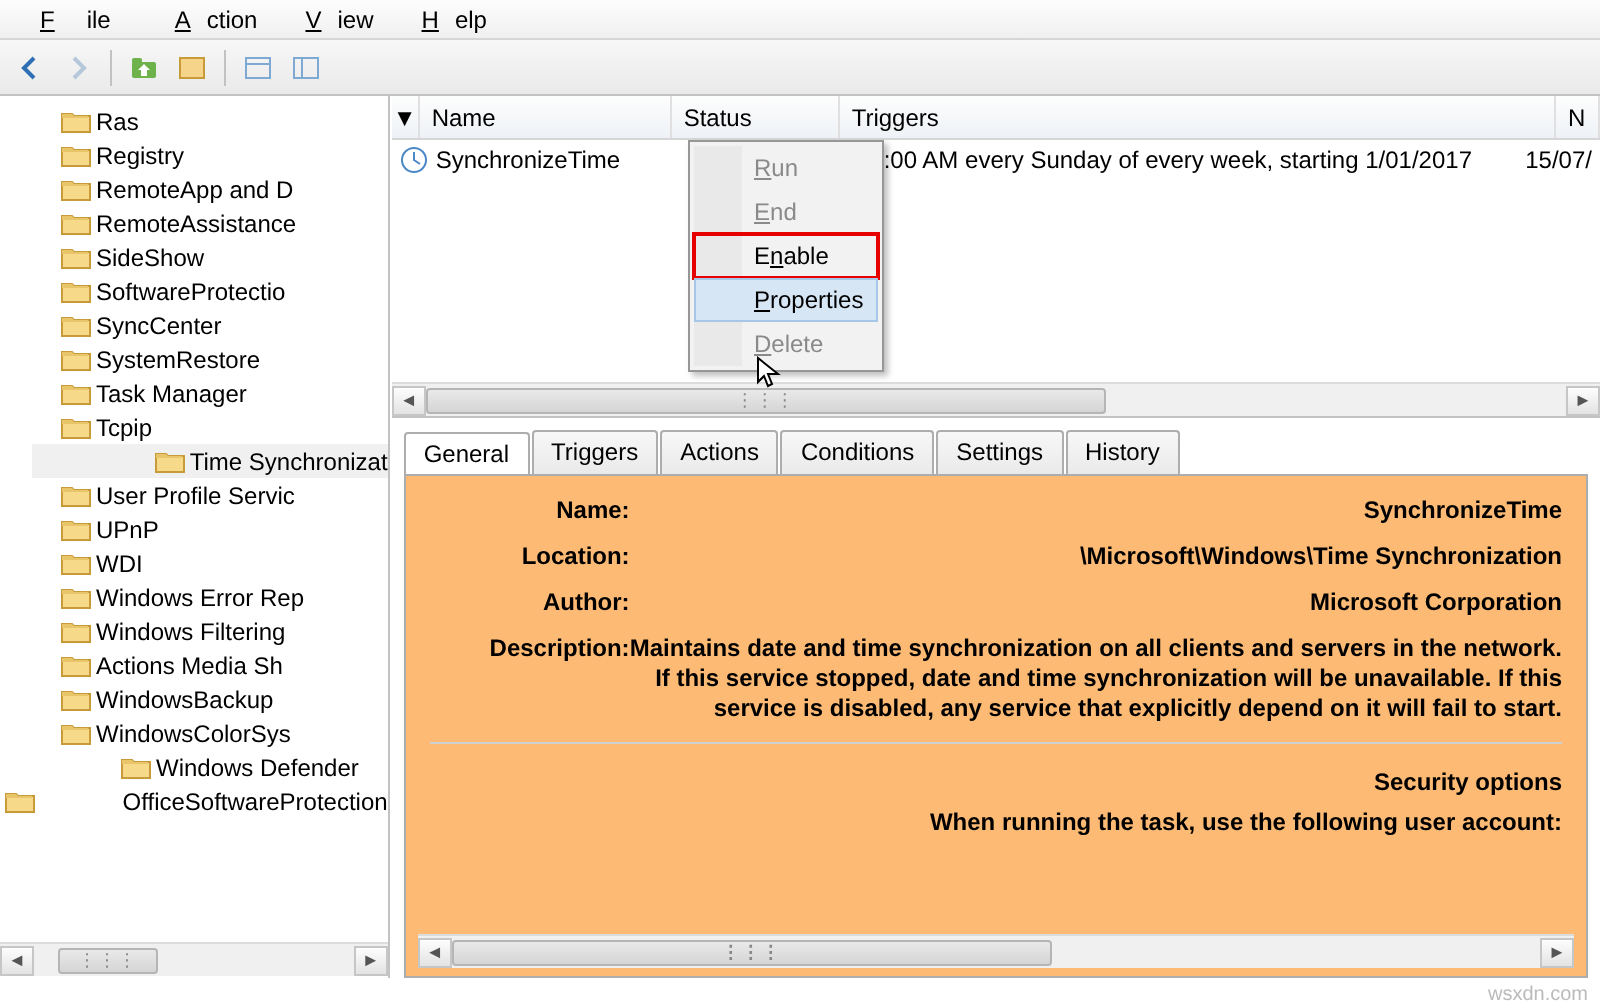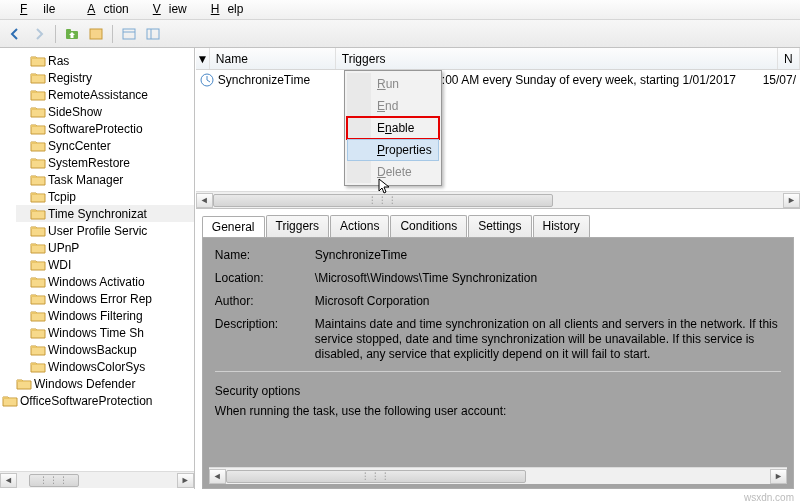--- a/index.html
+++ b/index.html
@@ -1,37 +1,37 @@
 <!DOCTYPE html>
 <html><head>
 <meta charset="utf-8">
 <style>
 * { box-sizing: border-box; margin: 0; padding: 0; font-family: "Segoe UI", Tahoma, sans-serif; font-size: 12px; }
 body { background: #fff; width: 800px; height: 503px; overflow: hidden; position: relative; }
 
 
-.menubar { height: 20px; background: linear-gradient(#fdfdfd,#f0f0f0); border-bottom: 1px solid #d6d6d6; display: flex; padding: 0 4px; }
+.menubar { height: 20px; background: linear-gradient(#fdfdfd,#f0f0f0); border-bottom: 1px solid #d6d6d6; display: flex; align-items: center; padding: 0 4px; }
 .menubar span { padding: 2px 8px; cursor: default; }
 
 
 .toolbar { height: 28px; background: linear-gradient(#f7f7f7,#eaeaea); border-bottom: 1px solid #c2c2c2; display: flex; align-items: center; padding: 0 4px; gap: 2px; }
 .toolbar .btn { width: 22px; height: 22px; display: flex; align-items: center; justify-content: center; border: 1px solid transparent; border-radius: 2px; }
 .toolbar .sep { width: 1px; height: 18px; background: #c2c2c2; margin: 0 3px; }
 
 
 .main { display: flex; height: calc(100% - 48px - 14px); }
 .left { width: 202px; border-right: 1px solid #c2c2c2; overflow: hidden; position: relative; background: #fff; }
 .tree { padding: 4px 0 0 16px; overflow: hidden; height: calc(100% - 18px); }
 .tree-item { display: flex; align-items: center; height: 17px; white-space: nowrap; cursor: default; }
-.tree-item.indent0 { padding-left: 0; }
+.tree-item.indent0 { padding-left: 0; margin-left: 44px; }
 .tree-item.indent1 { padding-left: 14px; }
-.tree-item.indent-1 { padding-left: 0; margin-left: -14px; }
+.tree-item.indent-1 { padding-left: 0; margin-left: -14px; justify-content: space-between; }
 .folder-ico { width: 16px; height: 14px; margin-right: 2px; display: inline-block; }
 .folder-ico svg { width: 16px; height: 14px; }
-.tree-item.sel { background: #f0f0f0; }
+.tree-item.sel { background: #f0f0f0; justify-content: flex-end; }
 .tree-label { }
 
 
 .right { flex: 1; display: flex; flex-direction: column; border-left: 1px solid #fff; }
 .task-list { height: 160px; overflow: hidden; position: relative; background: #fff; }
 .cols { height: 22px; background: linear-gradient(#fdfdfd,#eef2f6); border-bottom: 1px solid #d6d6d6; display: flex; align-items: center; }
 .cols .col { border-right: 1px solid #e0e0e0; height: 100%; display: flex; align-items: center; padding: 0 6px; }
 .cols .sort { width: 14px; justify-content: center; }
 .row { display: flex; align-items: center; height: 20px; padding: 0 4px; }
 .row .clock { width: 14px; height: 14px; margin-right: 4px; }
@@ -42,25 +42,25 @@
 
 
 .ctx { position: absolute; left: 344px; top: 70px; width: 98px; background: #f2f2f2; border: 1px solid #979797; box-shadow: 2px 2px 3px rgba(0,0,0,.25); z-index: 50; padding: 2px; }
 .ctx .gutter { position: absolute; left: 2px; top: 2px; bottom: 2px; width: 24px; background: #e9e9e9; }
 .ctx-item { position: relative; height: 22px; display: flex; align-items: center; padding-left: 30px; cursor: default; }
 .ctx-item.hover { background: #d6e6f5; border: 1px solid #a6c8e6; padding-left: 29px; height: 22px; }
 .ctx-item.disabled { color: #8a8a8a; }
 .ctx-item.redbox { outline: 2px solid #e60000; outline-offset: -1px; }
 
 
-.details { flex: 1; border-top: 1px solid #c2c2c2; background: #fff; padding: 6px 6px 0 6px; overflow: hidden; }
+.details { flex: 1; border-top: 1px solid #c2c2c2; background: #fff; padding: 6px 6px 0 6px; overflow: hidden; text-align: right; }
 .tabs { display: flex; height: 22px; }
 .tab { padding: 3px 9px; border: 1px solid #adadad; border-bottom: none; background: linear-gradient(#f7f7f7,#eaeaea); margin-right: 1px; border-radius: 2px 2px 0 0; cursor: default; }
 .tab.active { background: #fff; position: relative; top: 1px; }
-.tab-body { border: 1px solid #adadad; border-top: 1px solid #adadad; background: #a3a3a3; padding: 10px 12px; height: calc(100% - 22px); overflow: hidden; position: relative; }
+.tab-body { border: 1px solid #adadad; border-top: 1px solid #adadad; background: #fdba74; padding: 10px 12px; height: calc(100% - 22px); overflow: hidden; position: relative; font-weight: bold; }
 .field { display: flex; margin-bottom: 9px; }
 .field .lbl { width: 100px; }
 .field .val { flex: 1; }
 .desc .val { line-height: 15px; }
 .sec-head { margin-top: 12px; margin-bottom: 6px; }
 .sec-sep { border-top: 1px solid #d0d0d0; margin: 4px 0 8px 0; }
 
 
 .hscroll { height: 17px; background: #f0f0f0; border-top: 1px solid #dcdcdc; display: flex; align-items: center; position: relative; }
 .hscroll .arrow { width: 17px; height: 15px; background: linear-gradient(#fdfdfd,#e3e3e3); border: 1px solid #c6c6c6; display: flex; align-items: center; justify-content: center; font-size: 9px; color: #555; }
@@ -139,20 +139,27 @@
               <path d="M1 3 L6 3 L7 4 L15 4 L15 12 L1 12 Z" fill="#f7d98a" stroke="#c79a3a"></path>
               <path d="M1 3 L6 3 L7 4 L14 4 L14 5 L1 5 Z" fill="#e9c56a"></path>
             </svg></span>
           <span class="tree-label">Registry</span>
         </div>
         <div class="tree-item indent1">
           <span class="folder-ico"><svg viewBox="0 0 16 14">
               <path d="M1 3 L6 3 L7 4 L15 4 L15 12 L1 12 Z" fill="#f7d98a" stroke="#c79a3a"></path>
               <path d="M1 3 L6 3 L7 4 L14 4 L14 5 L1 5 Z" fill="#e9c56a"></path>
             </svg></span>
+          <span class="tree-label">RemoteApp and D</span>
+        </div>
+        <div class="tree-item indent1">
+          <span class="folder-ico"><svg viewBox="0 0 16 14">
+              <path d="M1 3 L6 3 L7 4 L15 4 L15 12 L1 12 Z" fill="#f7d98a" stroke="#c79a3a"></path>
+              <path d="M1 3 L6 3 L7 4 L14 4 L14 5 L1 5 Z" fill="#e9c56a"></path>
+            </svg></span>
           <span class="tree-label">RemoteAssistance</span>
         </div>
         <div class="tree-item indent1">
           <span class="folder-ico"><svg viewBox="0 0 16 14">
               <path d="M1 3 L6 3 L7 4 L15 4 L15 12 L1 12 Z" fill="#f7d98a" stroke="#c79a3a"></path>
               <path d="M1 3 L6 3 L7 4 L14 4 L14 5 L1 5 Z" fill="#e9c56a"></path>
             </svg></span>
           <span class="tree-label">SideShow</span>
         </div>
         <div class="tree-item indent1">
@@ -216,42 +223,35 @@
               <path d="M1 3 L6 3 L7 4 L15 4 L15 12 L1 12 Z" fill="#f7d98a" stroke="#c79a3a"></path>
               <path d="M1 3 L6 3 L7 4 L14 4 L14 5 L1 5 Z" fill="#e9c56a"></path>
             </svg></span>
           <span class="tree-label">WDI</span>
         </div>
         <div class="tree-item indent1">
           <span class="folder-ico"><svg viewBox="0 0 16 14">
               <path d="M1 3 L6 3 L7 4 L15 4 L15 12 L1 12 Z" fill="#f7d98a" stroke="#c79a3a"></path>
               <path d="M1 3 L6 3 L7 4 L14 4 L14 5 L1 5 Z" fill="#e9c56a"></path>
             </svg></span>
-          <span class="tree-label">Windows Activatio</span>
-        </div>
-        <div class="tree-item indent1">
-          <span class="folder-ico"><svg viewBox="0 0 16 14">
-              <path d="M1 3 L6 3 L7 4 L15 4 L15 12 L1 12 Z" fill="#f7d98a" stroke="#c79a3a"></path>
-              <path d="M1 3 L6 3 L7 4 L14 4 L14 5 L1 5 Z" fill="#e9c56a"></path>
-            </svg></span>
           <span class="tree-label">Windows Error Rep</span>
         </div>
         <div class="tree-item indent1">
           <span class="folder-ico"><svg viewBox="0 0 16 14">
               <path d="M1 3 L6 3 L7 4 L15 4 L15 12 L1 12 Z" fill="#f7d98a" stroke="#c79a3a"></path>
               <path d="M1 3 L6 3 L7 4 L14 4 L14 5 L1 5 Z" fill="#e9c56a"></path>
             </svg></span>
           <span class="tree-label">Windows Filtering</span>
         </div>
         <div class="tree-item indent1">
           <span class="folder-ico"><svg viewBox="0 0 16 14">
               <path d="M1 3 L6 3 L7 4 L15 4 L15 12 L1 12 Z" fill="#f7d98a" stroke="#c79a3a"></path>
               <path d="M1 3 L6 3 L7 4 L14 4 L14 5 L1 5 Z" fill="#e9c56a"></path>
             </svg></span>
-          <span class="tree-label">Windows Time Sh</span>
+          <span class="tree-label">Actions Media Sh</span>
         </div>
         <div class="tree-item indent1">
           <span class="folder-ico"><svg viewBox="0 0 16 14">
               <path d="M1 3 L6 3 L7 4 L15 4 L15 12 L1 12 Z" fill="#f7d98a" stroke="#c79a3a"></path>
               <path d="M1 3 L6 3 L7 4 L14 4 L14 5 L1 5 Z" fill="#e9c56a"></path>
             </svg></span>
           <span class="tree-label">WindowsBackup</span>
         </div>
         <div class="tree-item indent1">
           <span class="folder-ico"><svg viewBox="0 0 16 14">
@@ -284,20 +284,21 @@
         </div>
       <div class="arrow">►</div>
     </div>
   </div>
 
   <div class="right">
     <div class="task-list">
       <div class="cols">
         <div class="col sort">▼</div>
         <div class="col" style="width:126px">Name</div>
+        <div class="col" style="width:84px">Status</div>
         <div class="col" style="flex:1">Triggers</div>
         <div class="col" style="width:22px">N</div>
       </div>
       <div class="row">
         <span class="clock"><svg width="14" height="14">
               <circle cx="7" cy="7" r="6" fill="#fff" stroke="#4a88c7"></circle>
               <path d="M7 3 L7 7 L10 9" stroke="#4a88c7" fill="none"></path>
             </svg></span>
         <span class="row-name">SynchronizeTime</span>
         <span class="row-status"></span>

